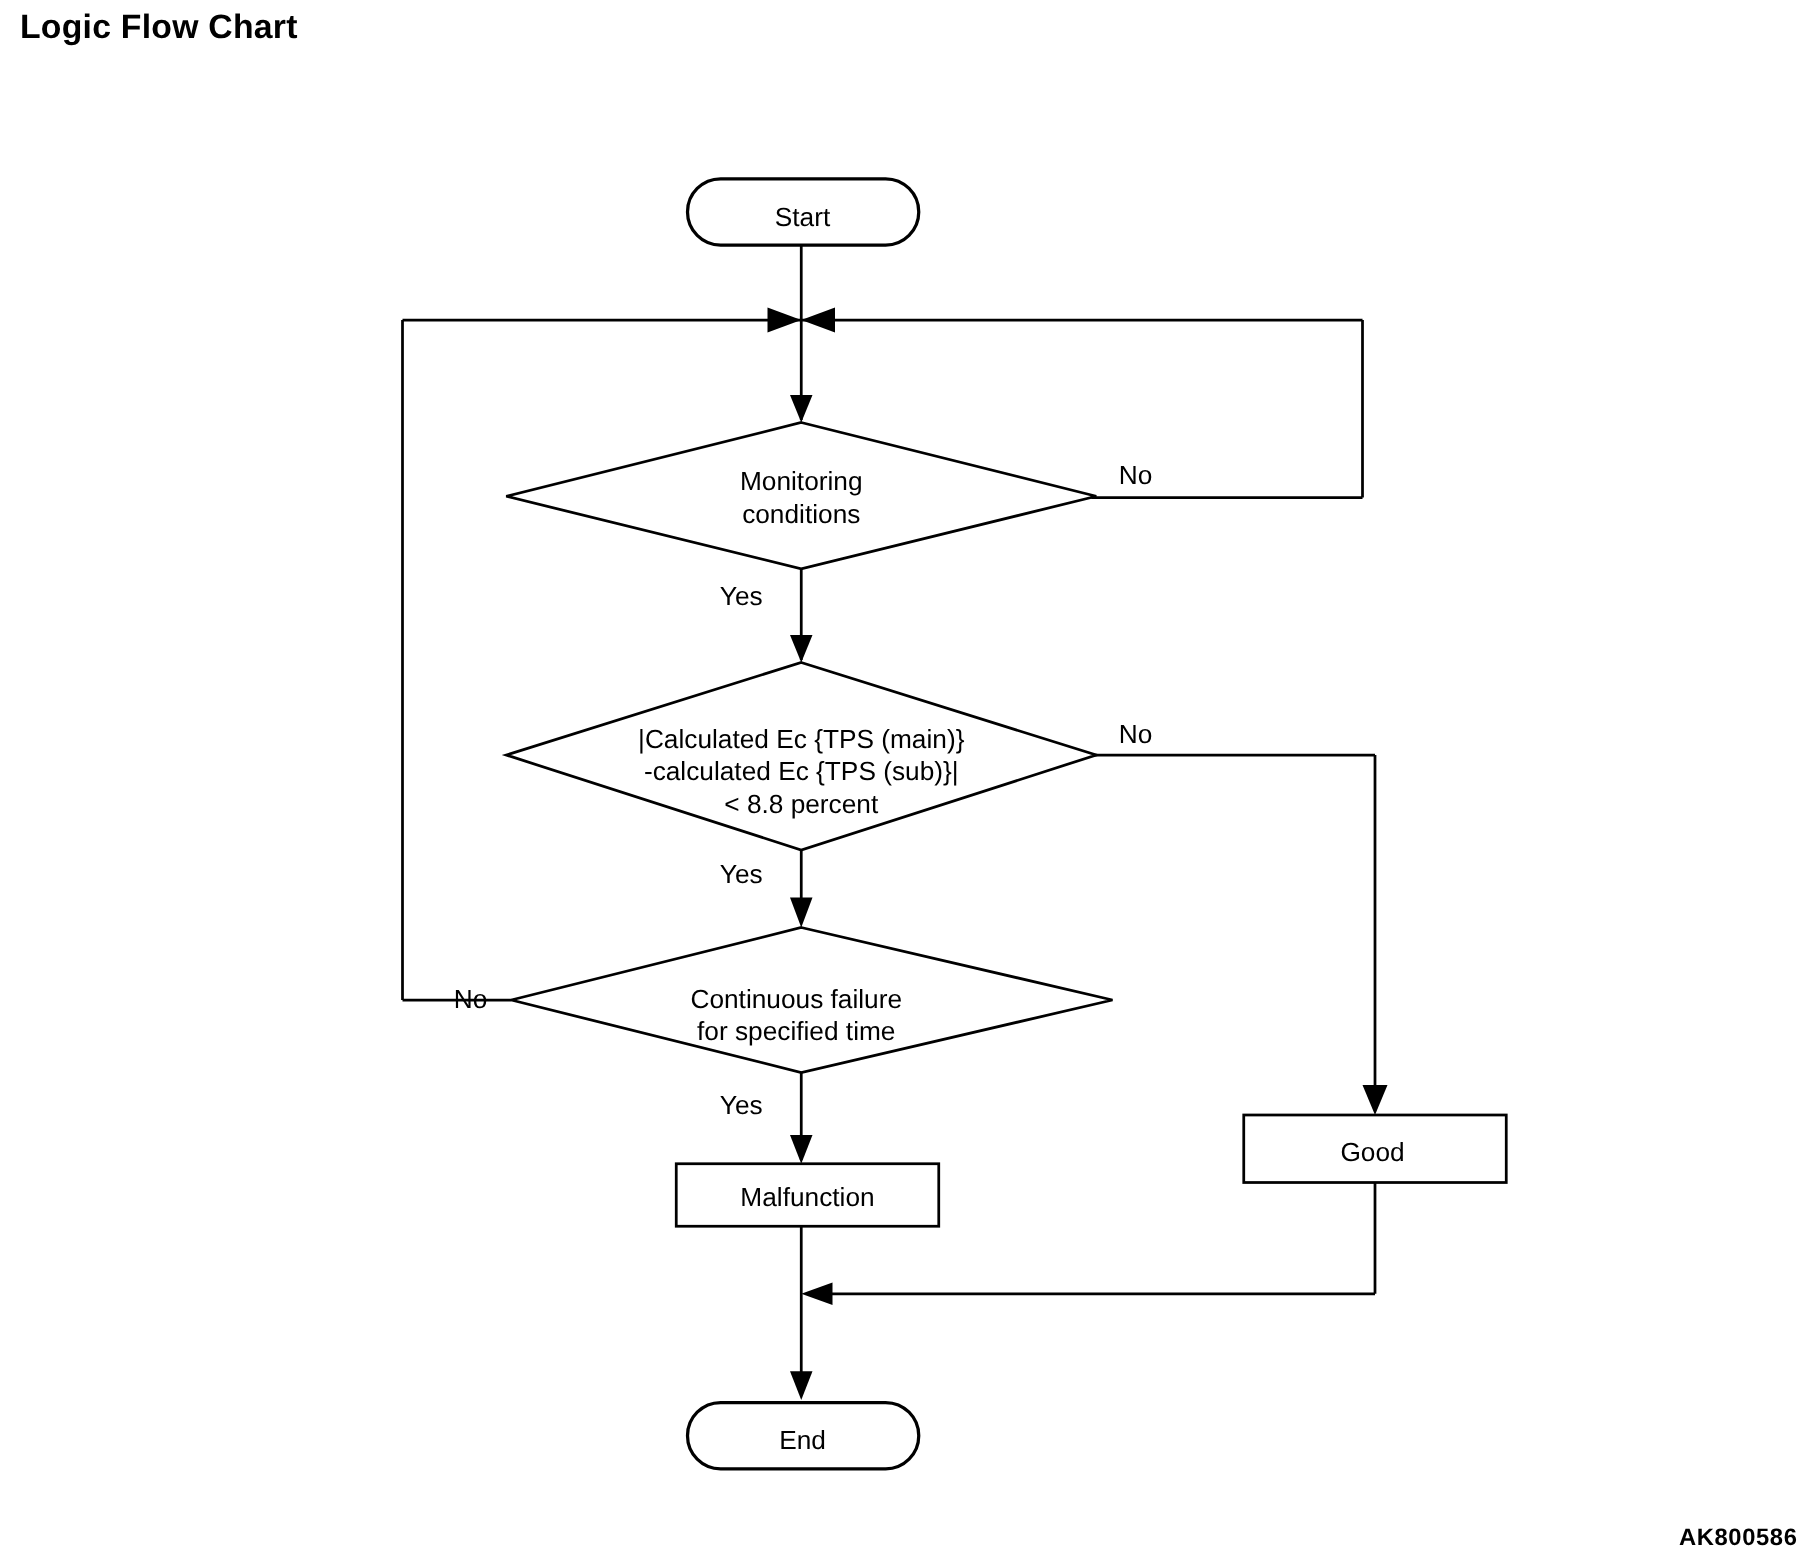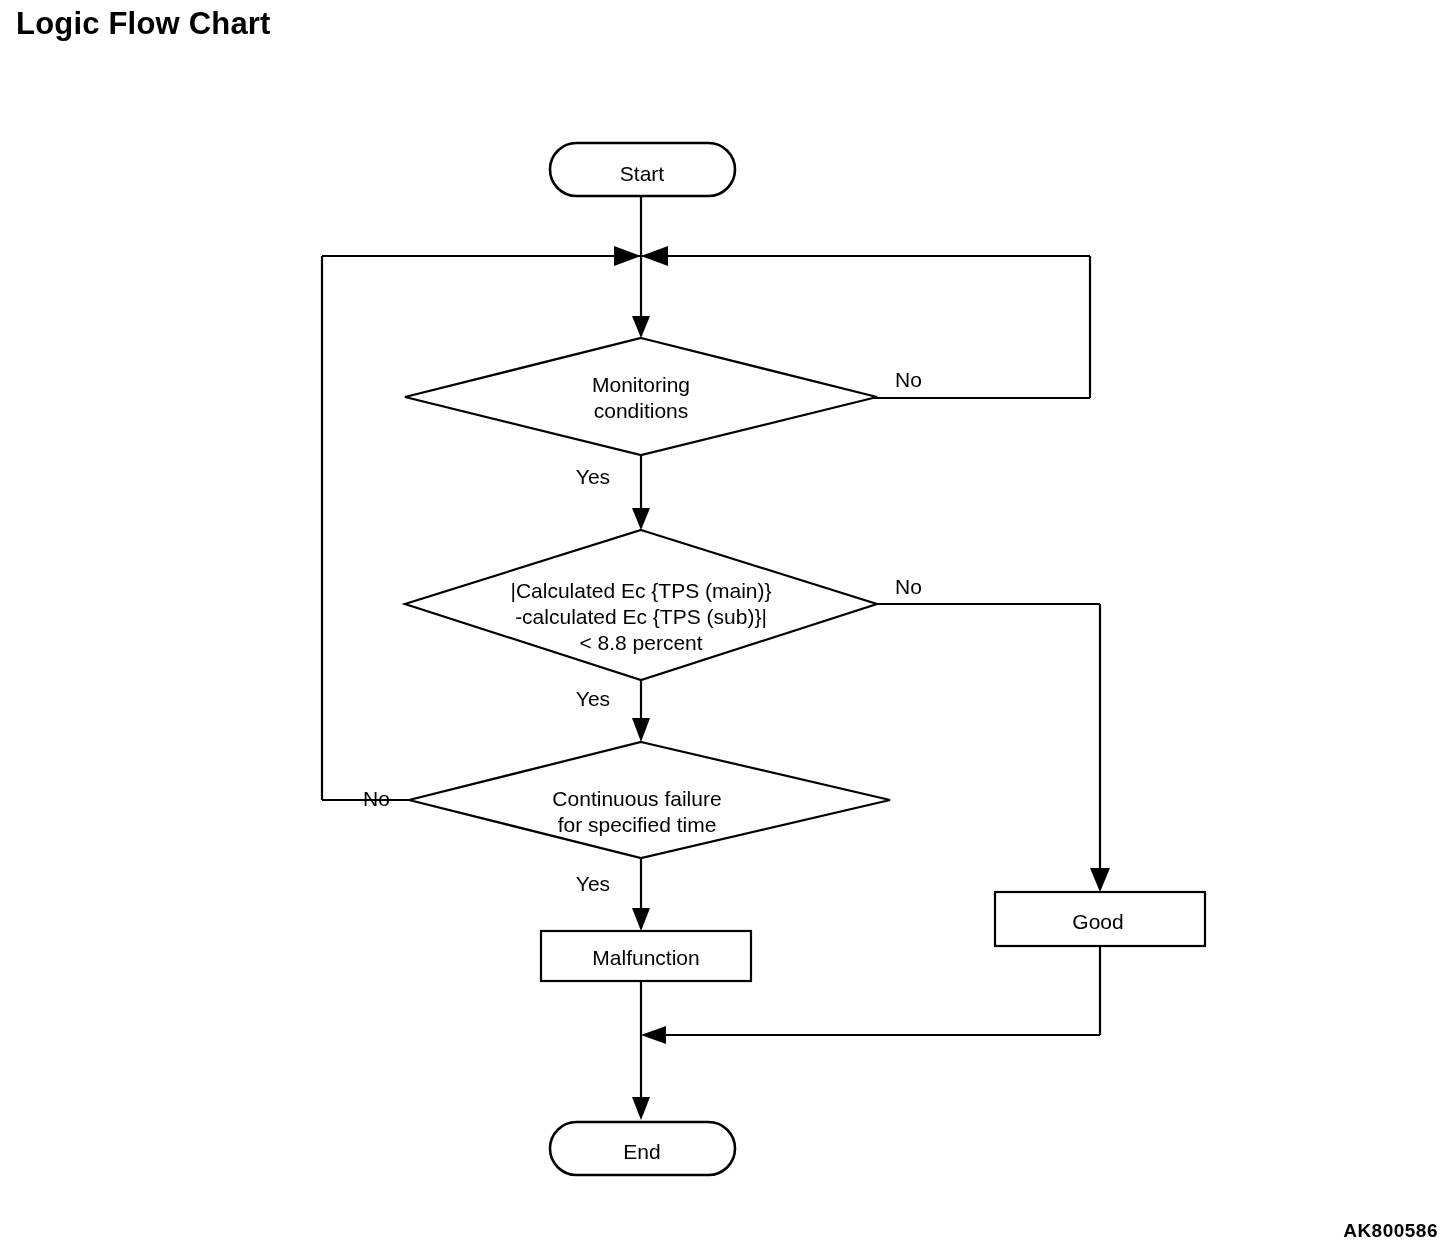--- a/index.html
+++ b/index.html
@@ -11,21 +11,21 @@
     width: 1456px;
     height: 1252px;
     font-family: "Liberation Sans", sans-serif;
     position: relative;
     overflow: hidden;
   }
   #page-title {
     position: absolute;
     left: 16px;
     top: 6px;
-    font-size: 31px;
+    font-size: 27px;
     font-weight: bold;
     color: #000000;
     letter-spacing: 0.2px;
     font-family: "Liberation Sans", sans-serif;
   }
   #flow-canvas {
     position: absolute;
     left: 0;
     top: 0;
     width: 1456px;

